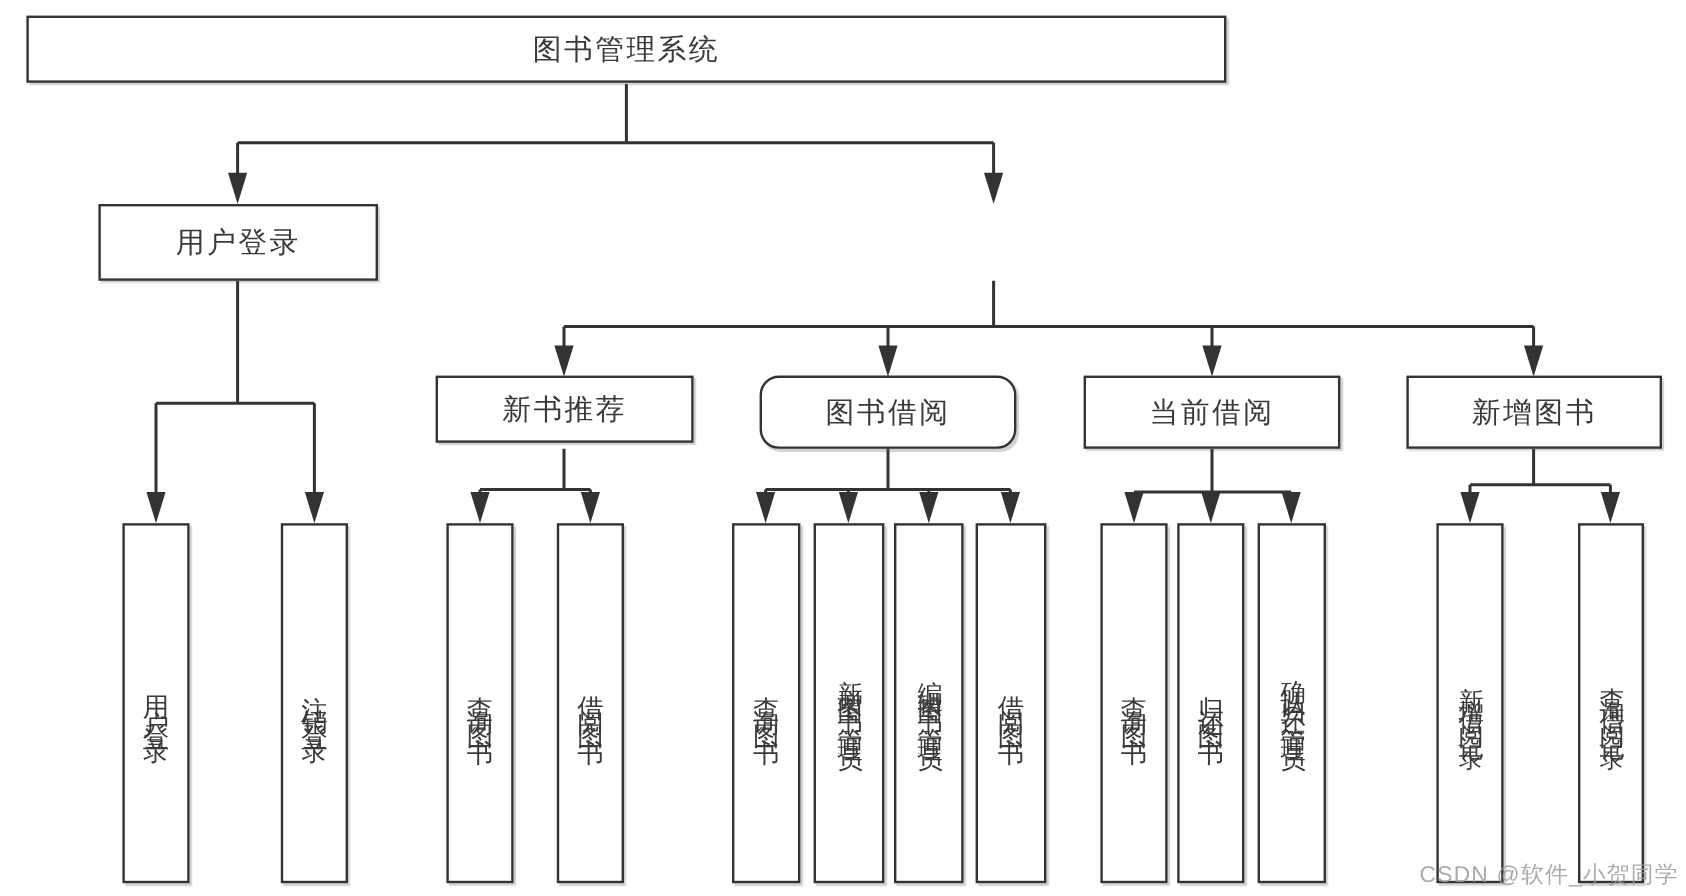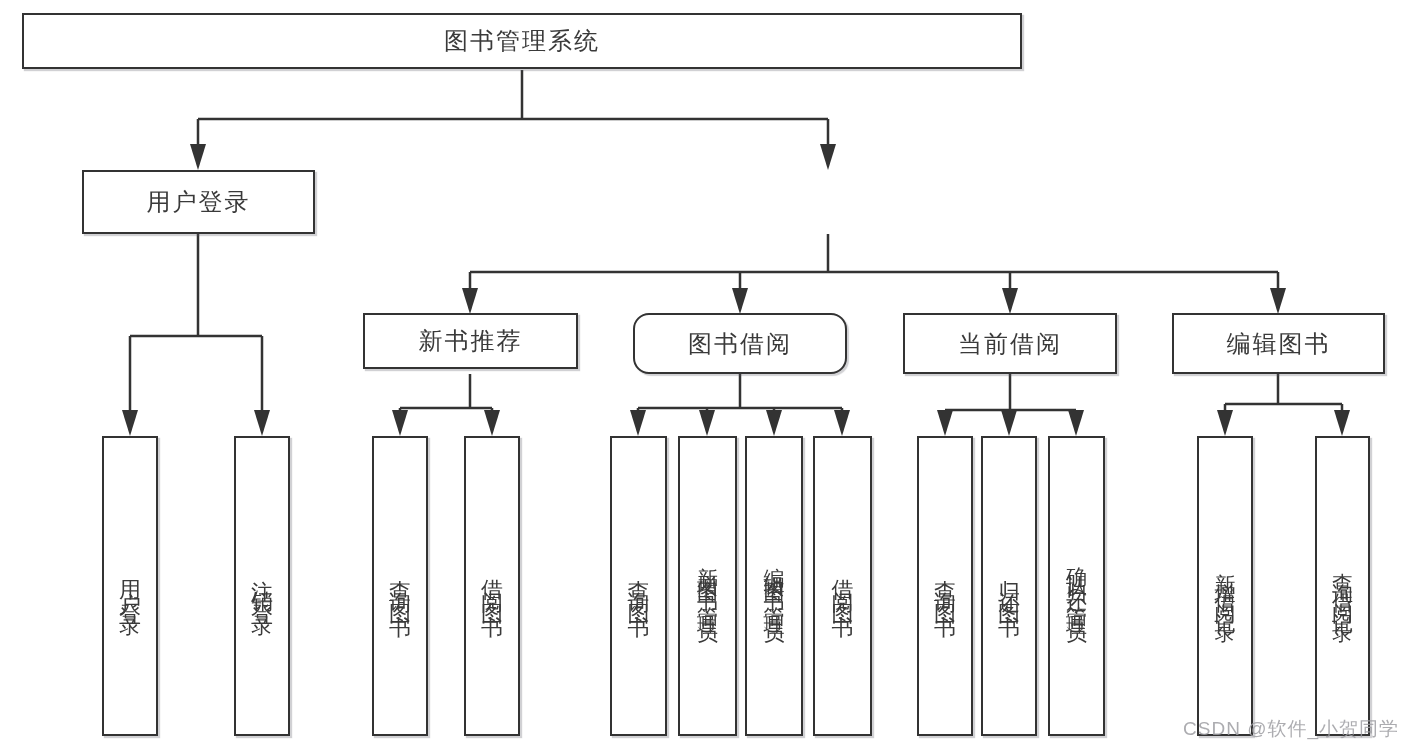--- a/index.html
+++ b/index.html
@@ -110,21 +110,21 @@
     </g>
   </svg>
 
   <div class="node h-node" id="n-root">图书管理系统</div>
 
   <div class="node h-node" id="n-login">用户登录</div>
 
   <div class="node h-node" id="n-newbooks">新书推荐</div>
   <div class="node h-node" id="n-bookborrow">图书借阅</div>
   <div class="node h-node" id="n-current">当前借阅</div>
-  <div class="node h-node" id="n-records">编辑图书</div>
+  <div class="node h-node" id="n-records">新增图书</div>
 
   <div class="node v-node v4" id="n-user-login">用户登录</div>
   <div class="node v-node v4" id="n-logout">注销登录</div>
   <div class="node v-node v4" id="n-nb-query">查询图书</div>
   <div class="node v-node v4" id="n-nb-borrow">借阅图书</div>
   <div class="node v-node v4" id="n-bb-query">查询图书</div>
   <div class="node v-node v9" id="n-bb-add">新增图书（管理员）</div>
   <div class="node v-node v9" id="n-bb-edit">编辑图书（管理员）</div>
   <div class="node v-node v4" id="n-bb-borrow">借阅图书</div>
   <div class="node v-node v4" id="n-cb-query">查询图书</div>

